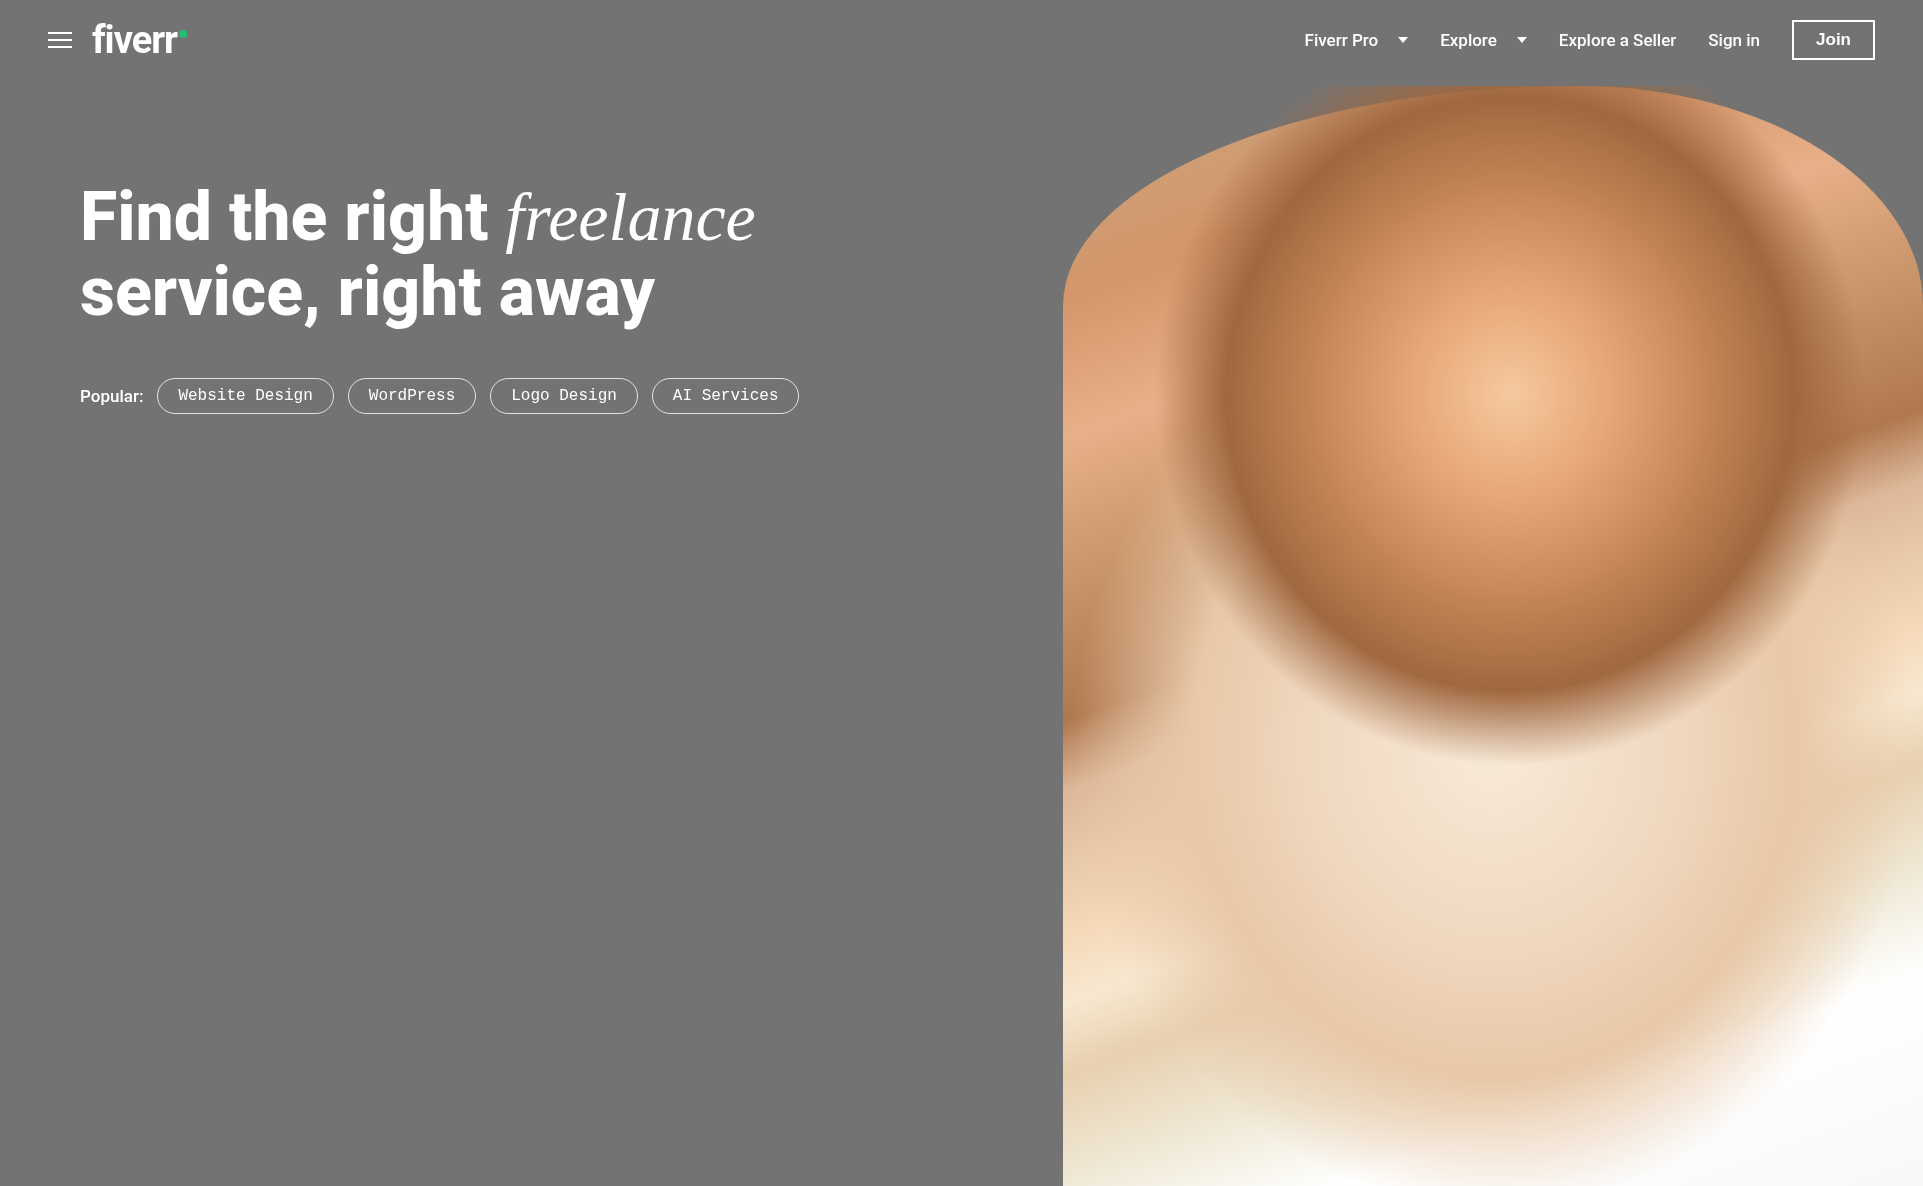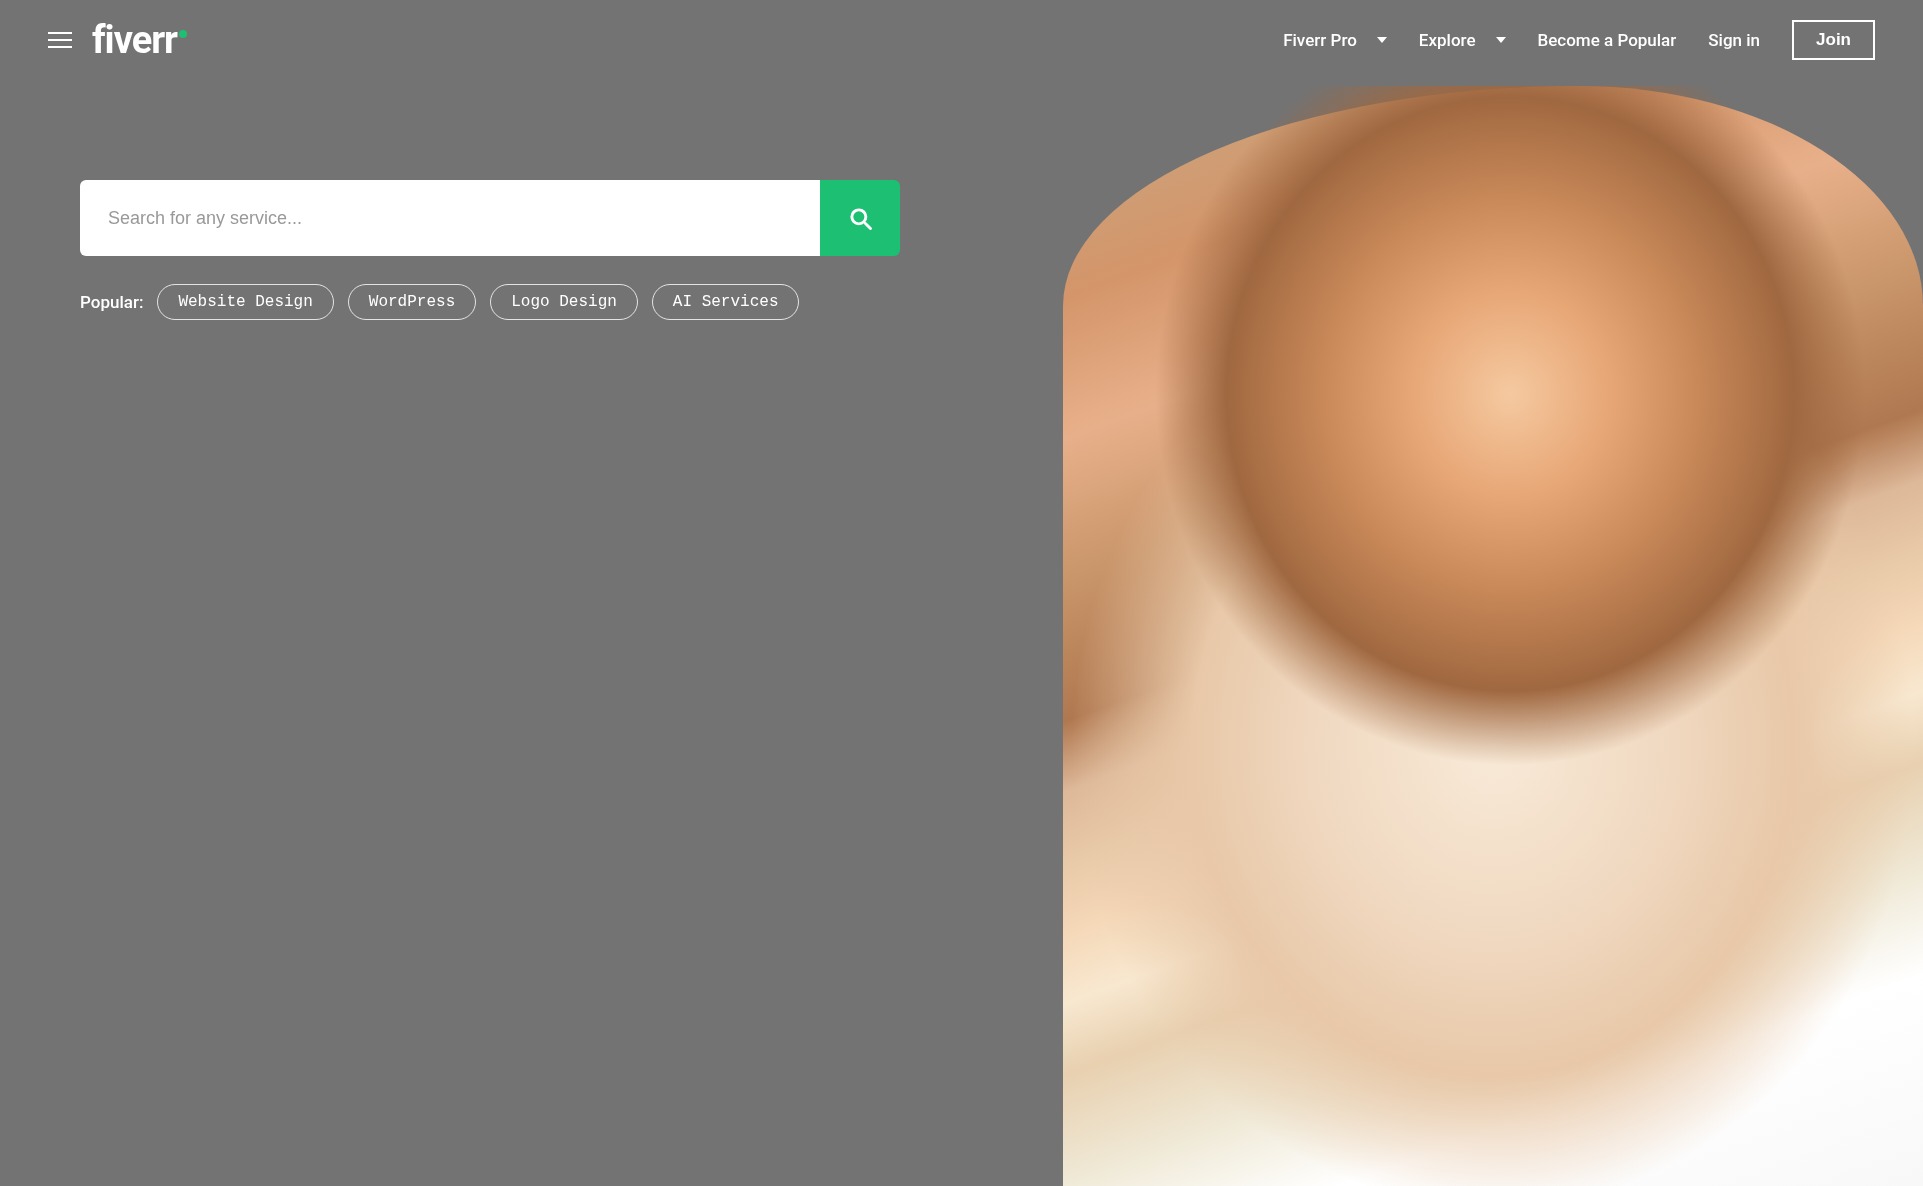--- a/index.html
+++ b/index.html
@@ -275,39 +275,32 @@
     <div class="nav-right">
       <a class="nav-link">
         <span>Fiverr Pro</span>
         <span class="chevron-down"></span>
       </a>
       <a class="nav-link">
         <span>Explore</span>
         <span class="chevron-down"></span>
       </a>
       <a class="nav-link">
-        <span>Become a Popular</span>
+        <span>Explore a Seller</span>
       </a>
       <a class="nav-link">
         <span>Sign in</span>
       </a>
       <button class="nav-join-btn">Join</button>
     </div>
   </nav>
 
   <div class="hero-content">
-
-    <div class="search-bar">
-      <input type="text" class="search-input" placeholder="Search for any service..." style="">
-      <button class="search-btn">
-        <svg class="search-icon-svg" viewBox="0 0 24 24" xmlns="http://www.w3.org/2000/svg">
-          <path d="M21 21l-4.35-4.35M17 11A6 6 0 1 1 5 11a6 6 0 0 1 12 0z" stroke="white" stroke-width="2.5" stroke-linecap="round" fill="none"></path>
-        </svg>
-      </button>
-    </div>
+    <h1 class="hero-title"><span>Find the right </span><span class="hero-title-italic">freelance</span><br><span>service, right away</span></h1>
+
 
     <div class="popular-row">
       <span class="popular-label">Popular:</span>
       <button class="tag-pill">Website Design</button>
       <button class="tag-pill">WordPress</button>
       <button class="tag-pill">Logo Design</button>
       <button class="tag-pill">AI Services</button>
     </div>
   </div>
 

